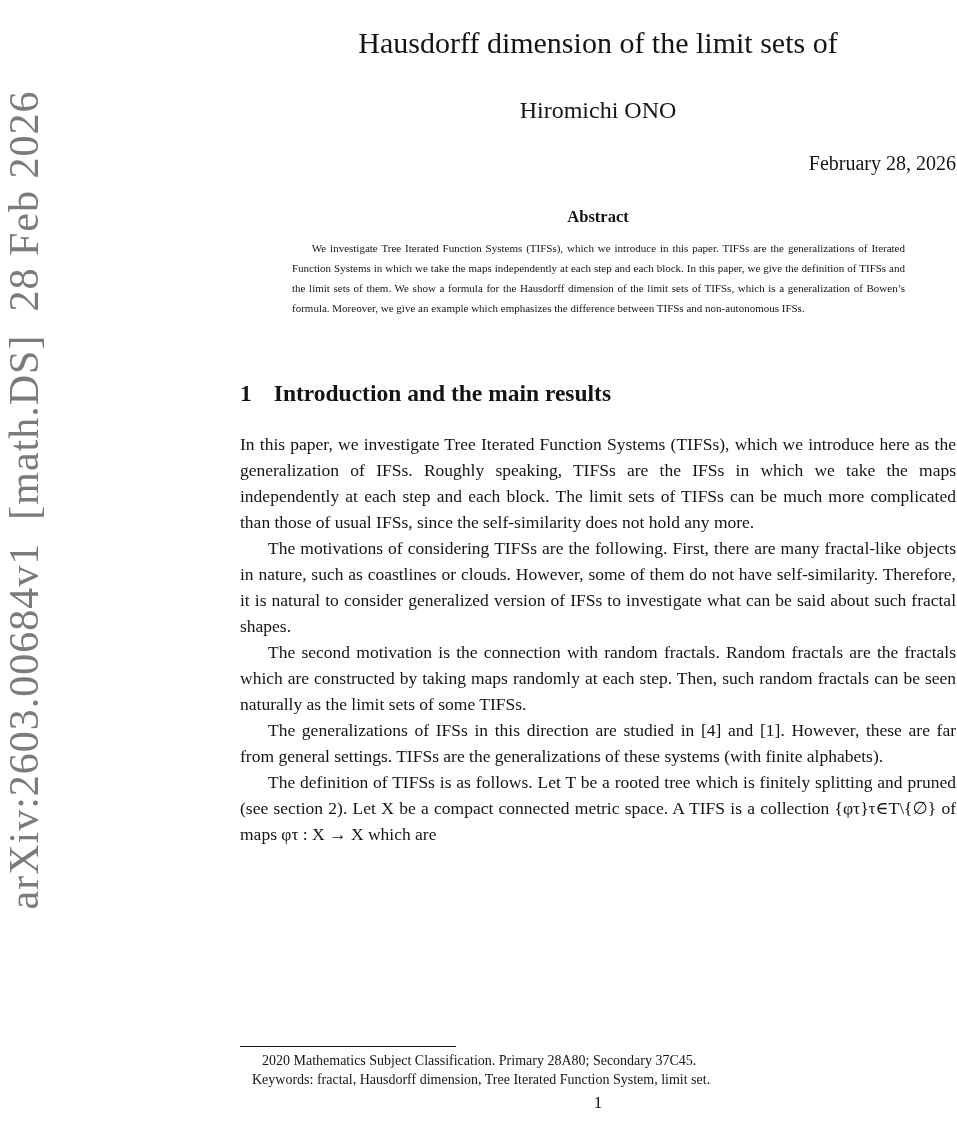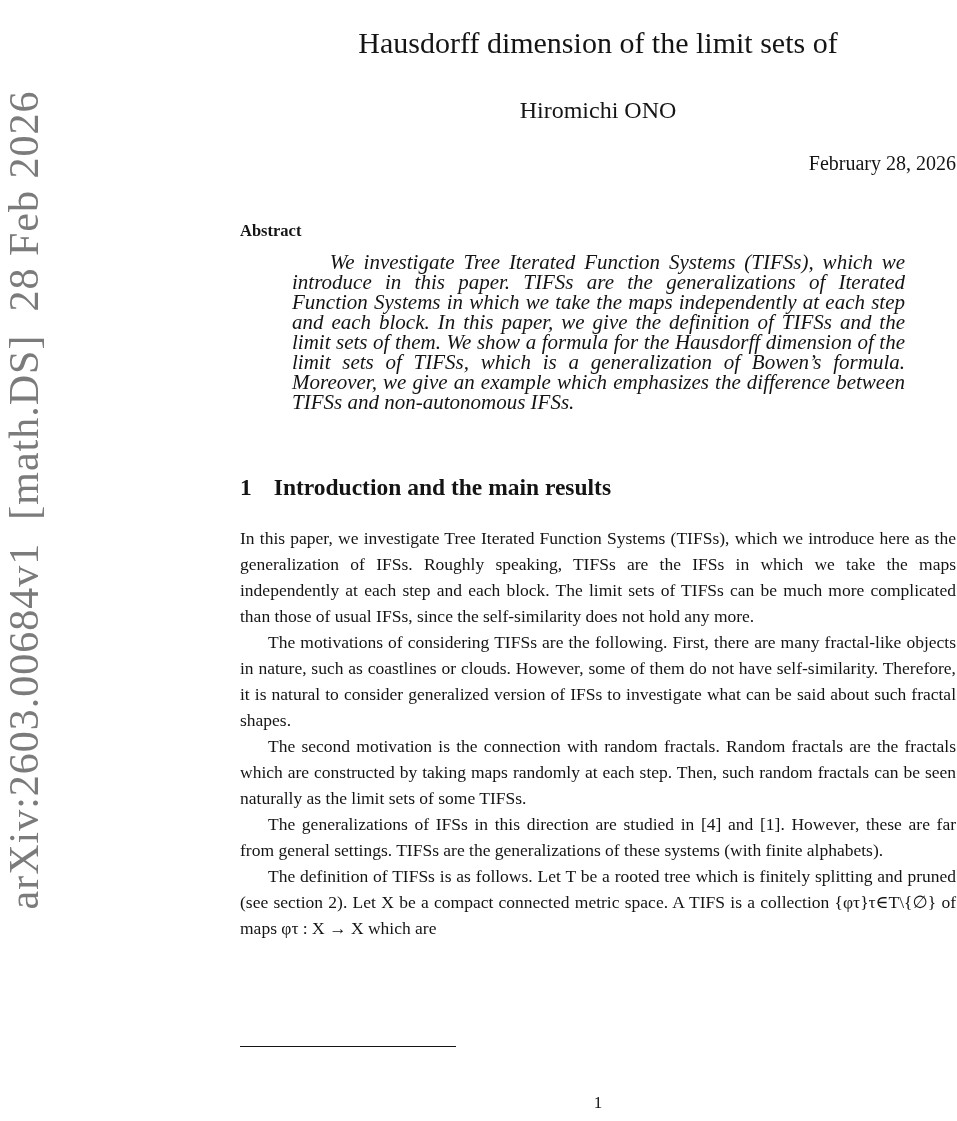--- a/index.html
+++ b/index.html
@@ -43,32 +43,31 @@
     text-align: center;
     font-size: 24px;
   }
   .date {
     margin-top: 28px;
     text-align: right;
     font-size: 20px;
   }
 
   .abstract-heading {
-    margin-top: 46px;
-    text-align: left;
+    margin-top: 32px;
+    text-align: center;
     font-size: 16.5px;
     font-weight: 700;
   }
   .abstract-text {
     margin: 11px 51px 0 52px;
-    font-size: 21px;
+    font-size: 11px;
     line-height: 20px;
     text-align: justify;
     text-indent: 1.8em;
-    font-style: italic;
   }
 
   .section-heading {
     margin-top: 62px;
     font-size: 23.5px;
     font-weight: 700;
   }
   .section-number { margin-right: 22px; }
 
   .body-par {
@@ -128,16 +127,20 @@
     <p class="body-par first">In this paper, we investigate Tree Iterated Function Systems (TIFSs), which we introduce here as the generalization of IFSs. Roughly speaking, TIFSs are the IFSs in which we take the maps independently at each step and each block. The limit sets of TIFSs can be much more complicated than those of usual IFSs, since the self-similarity does not hold any more.</p>
     <p class="body-par indented">The motivations of considering TIFSs are the following. First, there are many fractal-like objects in nature, such as coastlines or clouds. However, some of them do not have self-similarity. Therefore, it is natural to consider generalized version of IFSs to investigate what can be said about such fractal shapes.</p>
     <p class="body-par indented">The second motivation is the connection with random fractals. Random fractals are the fractals which are constructed by taking maps randomly at each step. Then, such random fractals can be seen naturally as the limit sets of some TIFSs.</p>
     <p class="body-par indented">The generalizations of IFSs in this direction are studied in [4] and [1]. However, these are far from general settings. TIFSs are the generalizations of these systems (with finite alphabets).</p>
     <p class="body-par indented">The definition of TIFSs is as follows. Let T be a rooted tree which is finitely splitting and pruned (see section 2). Let X be a compact connected metric space. A TIFS is a collection {φτ}τ∈T\{∅} of maps φτ : X → X which are</p>
 
   </div>
 
   <div class="footnote-rule"></div>
 
+  <div class="footnote">
+    <p class="footnote-line-1">2020 Mathematics Subject Classification. Primary 28A80; Secondary 37C45.</p>
+    <p class="footnote-line-2">Keywords: fractal, Hausdorff dimension, Tree Iterated Function System, limit set.</p>
+  </div>
 
   <div class="page-number">1</div>
 
 </div>
 
 </body></html>

